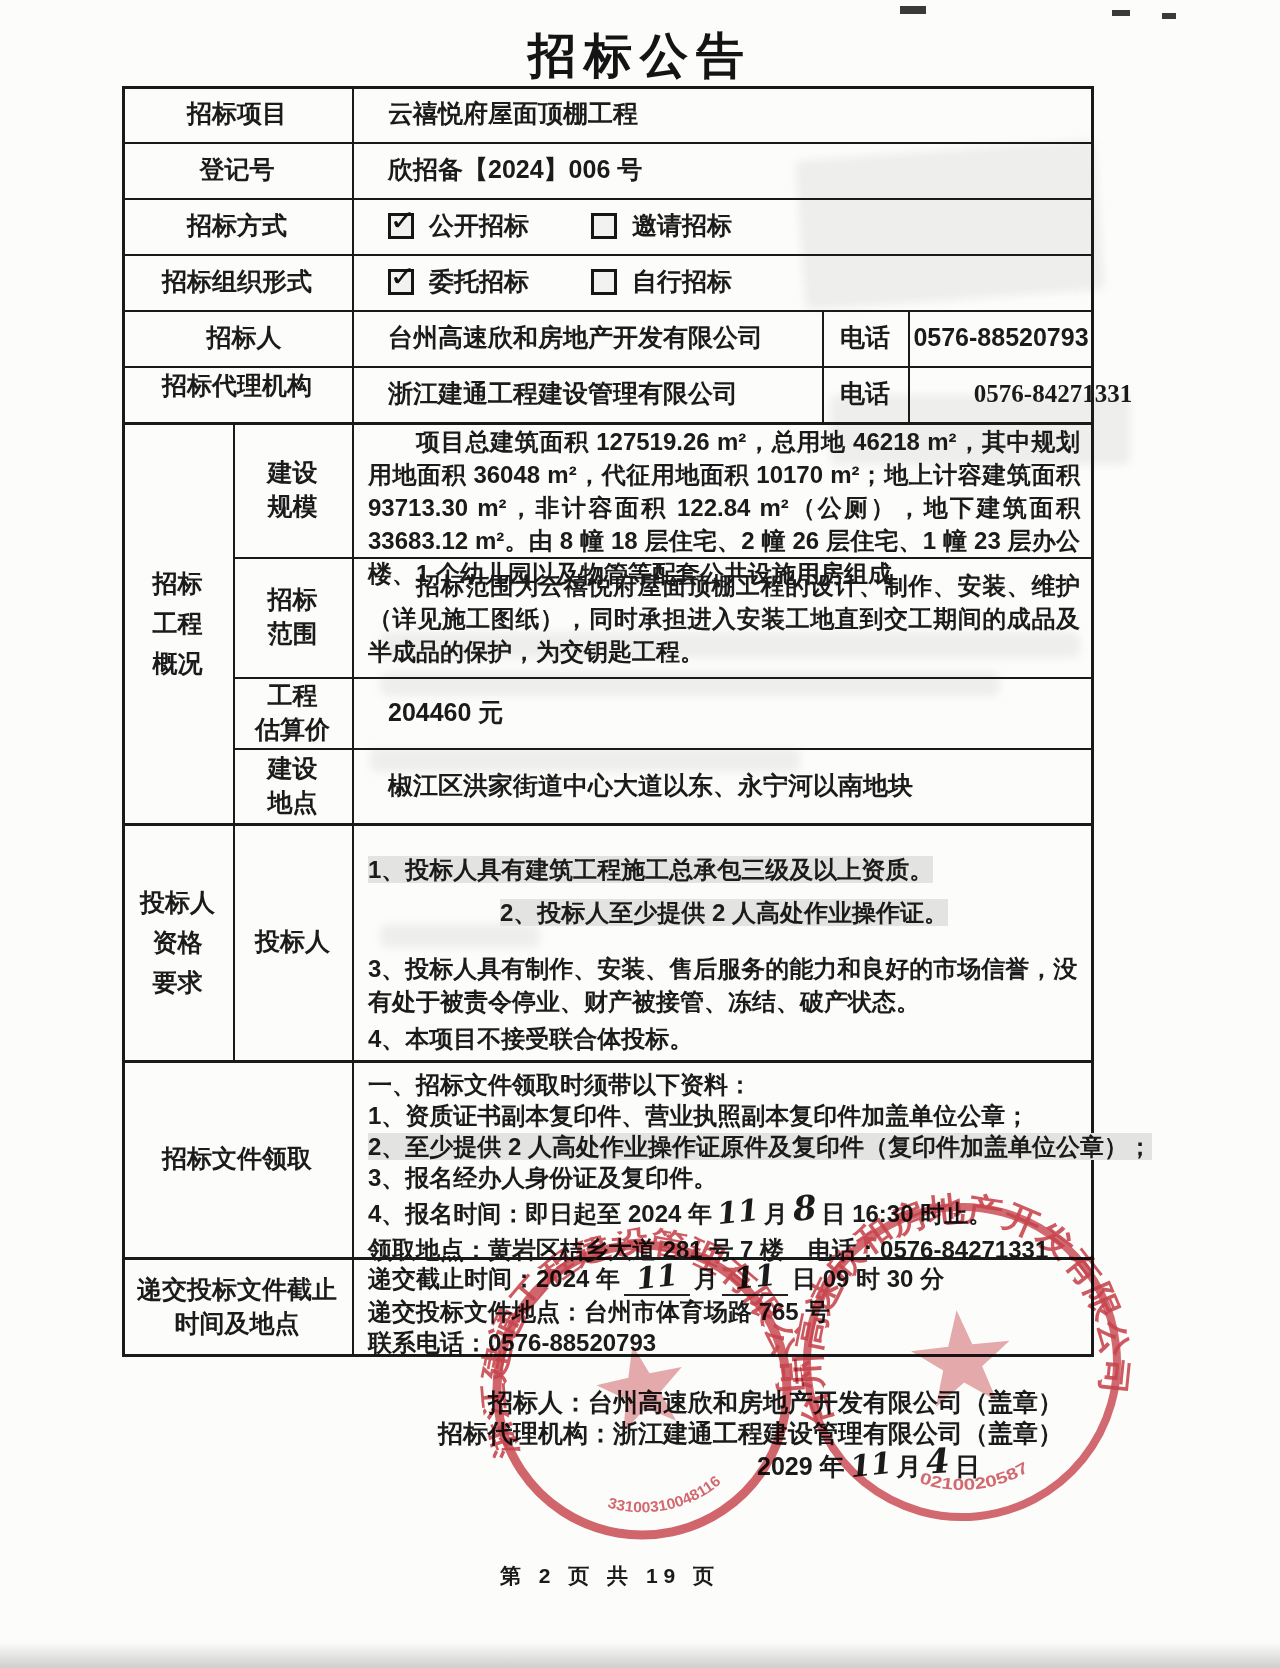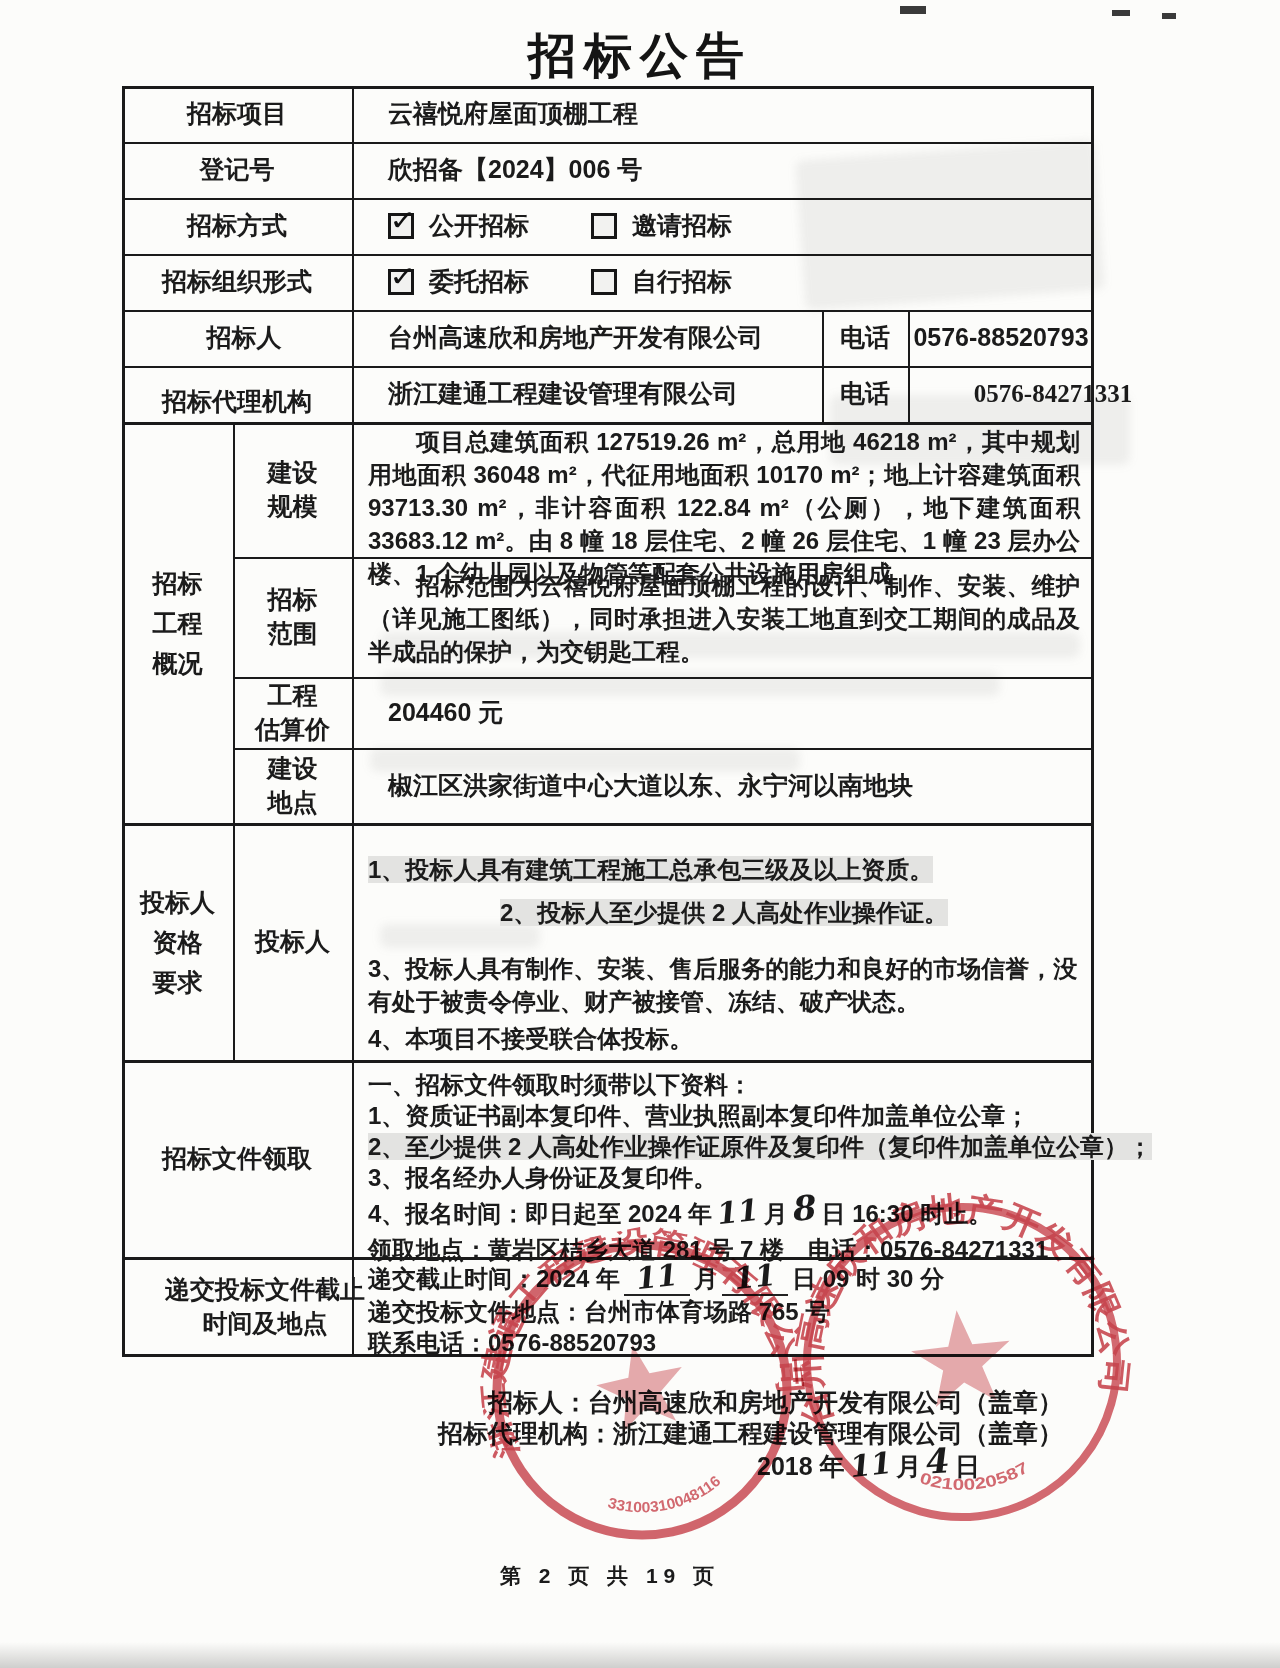--- a/index.html
+++ b/index.html
@@ -142,21 +142,21 @@
       <span class="cb"></span>
       <span>自行招标</span>
     </div>
   </div>
 
   <div class="cell" style="left:122px;top:310px;width:244px;height:56px;">招标人</div>
   <div class="cell val" style="left:354px;top:310px;width:468px;height:56px;">台州高速欣和房地产开发有限公司</div>
   <div class="cell" style="left:822px;top:310px;width:86px;height:56px;">电话</div>
   <div class="cell" style="left:908px;top:310px;width:186px;height:56px;font-weight:600;">0576-88520793</div>
 
-  <div class="cell" style="left:122px;top:374px;width:230px;height:56px;">招标代理机构</div>
+  <div class="cell" style="left:122px;top:358px;width:230px;height:56px;">招标代理机构</div>
   <div class="cell val" style="left:354px;top:366px;width:468px;height:56px;">浙江建通工程建设管理有限公司</div>
   <div class="cell" style="left:822px;top:366px;width:86px;height:56px;">电话</div>
   <div class="cell" style="left:960px;top:366px;width:186px;height:56px;font-weight:600;font-family:Liberation Serif, serif;">0576-84271331</div>
 
   <div class="cell" style="left:122px;top:422px;width:111px;height:401px;line-height:1.6;">招标
 工程
 概况</div>
 
   <div class="cell" style="left:233px;top:422px;width:119px;height:135px;">建设
 规模</div>
@@ -190,34 +190,34 @@
     <div class="cline">一、招标文件领取时须带以下资料：</div>
     <div class="cline">1、资质证书副本复印件、营业执照副本复印件加盖单位公章；</div>
     <div class="cline"><span class="hl">2、至少提供 2 人高处作业操作证原件及复印件（复印件加盖单位公章）；</span></div>
     <div class="cline">3、报名经办人身份证及复印件。</div>
     <div class="cline">
       <span>4、报名时间：即日起至 2024 年</span><span class="hw">11</span><span>月</span><span class="hw big">8</span><span>日 16:30 时止。</span>
     </div>
     <div class="cline" style="margin-top:5px;">领取地点：黄岩区桔乡大道 281 号 7 楼　电话：0576-84271331</div>
   </div>
 
-  <div class="cell" style="left:122px;top:1257px;width:230px;height:100px;margin-left:28px;">递交投标文件截止
+  <div class="cell" style="left:122px;top:1257px;width:230px;height:100px;">递交投标文件截止
 时间及地点</div>
   <div class="listwrap" style="left:354px;top:1257px;width:740px;height:100px;padding:5px 12px 0 14px;font-weight:bold;">
     <div class="cline" style="line-height:31px;">
       <span>递交截止时间：2024 年</span><span class="uline"><span class="hw">11</span></span><span>月</span><span class="uline"><span class="hw">11</span></span><span>日 09 时 30 分</span>
     </div>
     <div class="cline" style="line-height:31px;">递交投标文件地点：台州市体育场路 765 号</div>
     <div class="cline" style="line-height:31px;">联系电话：0576-88520793</div>
   </div>
 
   <div class="sig" style="right:217px;top:1386px;">招标人：台州高速欣和房地产开发有限公司（盖章）</div>
   <div class="sig" style="right:217px;top:1417px;">招标代理机构：浙江建通工程建设管理有限公司（盖章）</div>
   <div class="sig" style="right:300px;top:1446px;">
-    <span>2018 年</span><span class="hw">11</span><span>月</span><span class="hw big">4</span><span>日</span>
+    <span>2029 年</span><span class="hw">11</span><span>月</span><span class="hw big">4</span><span>日</span>
   </div>
 
   <div class="footer">第 2 页 共 19 页</div>
 
   <svg class="stamp" style="left:482px;top:1230px;transform:rotate(-12deg);" width="320" height="320" viewBox="0 0 320 320">
     <circle cx="160" cy="160" r="145" fill="none" stroke="rgba(197,54,64,0.82)" stroke-width="9"></circle>
     <path id="arcLT" d="M 81 273 A 138 138 0 1 1 239 273" fill="none"></path>
     <path id="arcLB" d="M 99 266 A 122 122 0 0 0 221 266" fill="none"></path>
     <text font-size="31" fill="rgba(197,54,64,0.88)">
       <textPath href="#arcLT" startOffset="50%" text-anchor="middle" lengthAdjust="spacingAndGlyphs" textLength="505">浙江建通工程建设管理有限公司</textPath>

